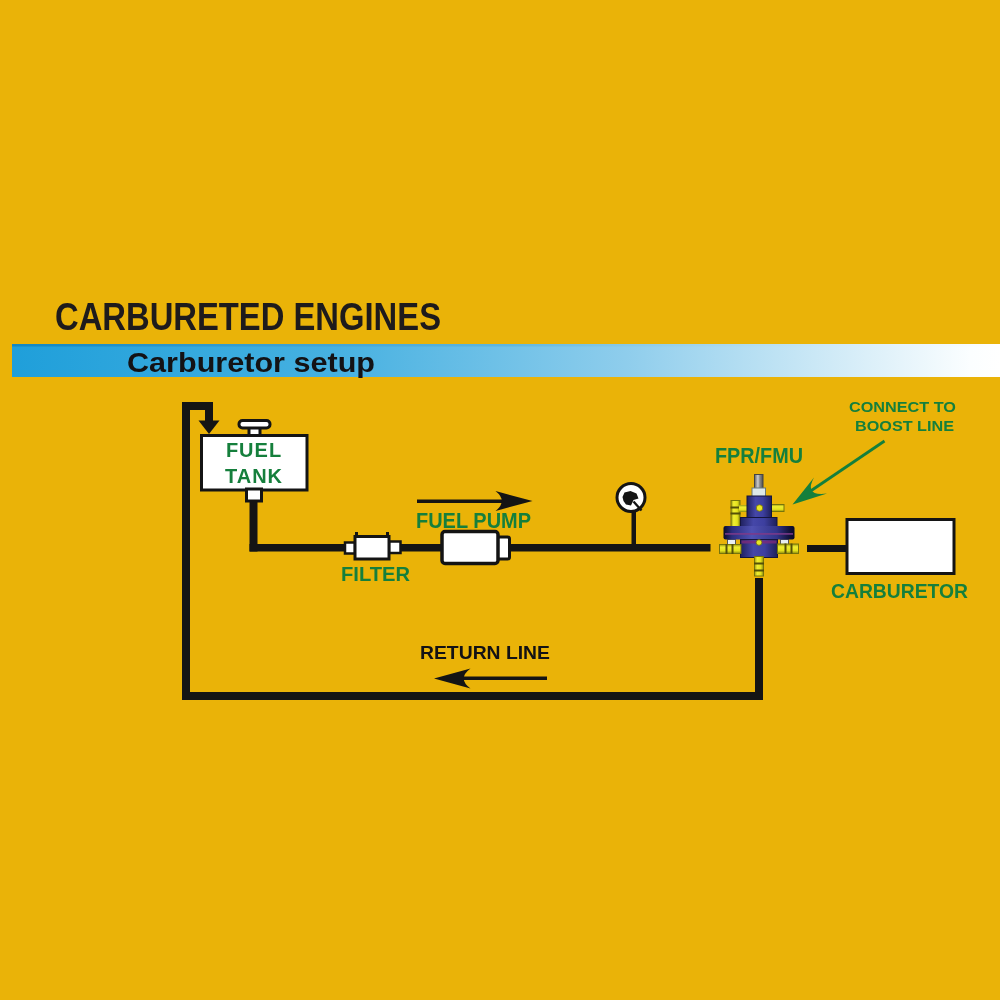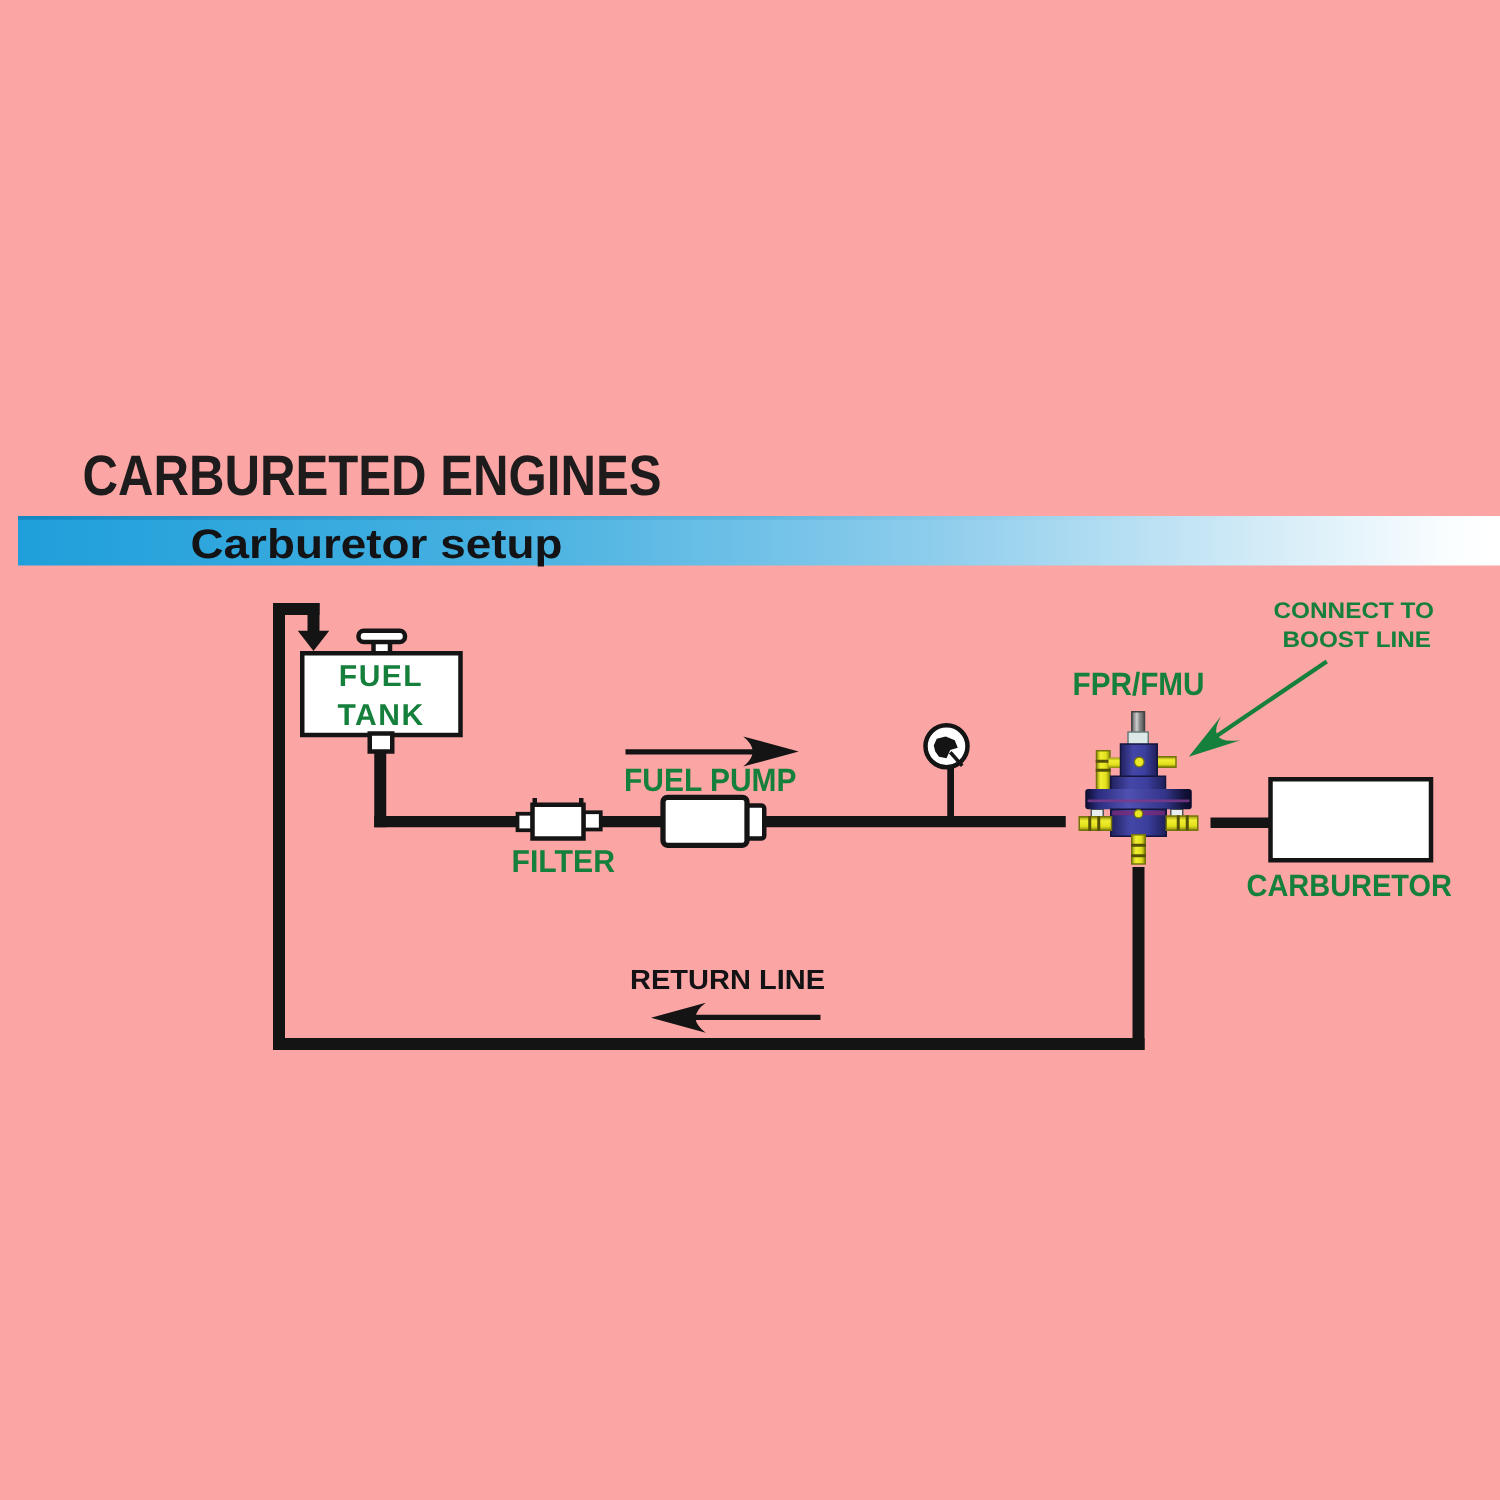--- a/index.html
+++ b/index.html
@@ -1,16 +1,16 @@
 <!DOCTYPE html>
 <html><head>
 <meta charset="utf-8">
 <style>
   html,body{margin:0;padding:0;background:#ffffff;}
-  #page{position:relative;width:1000px;height:1000px;background:#fca5a5;overflow:hidden;}
+  #page{position:relative;width:1000px;height:1000px;background:#eab308;overflow:hidden;}
   svg text{font-family:"Liberation Sans",sans-serif;font-weight:bold;}
 </style>
 </head>
 <body>
 <div id="page">
 <svg width="1000" height="1000" viewBox="0 0 1000 1000">
   <defs>
     <linearGradient id="banner" x1="0" y1="0" x2="1" y2="0">
       <stop offset="0" stop-color="#1f9fda"></stop>
       <stop offset="0.33" stop-color="#47b1e1"></stop>

